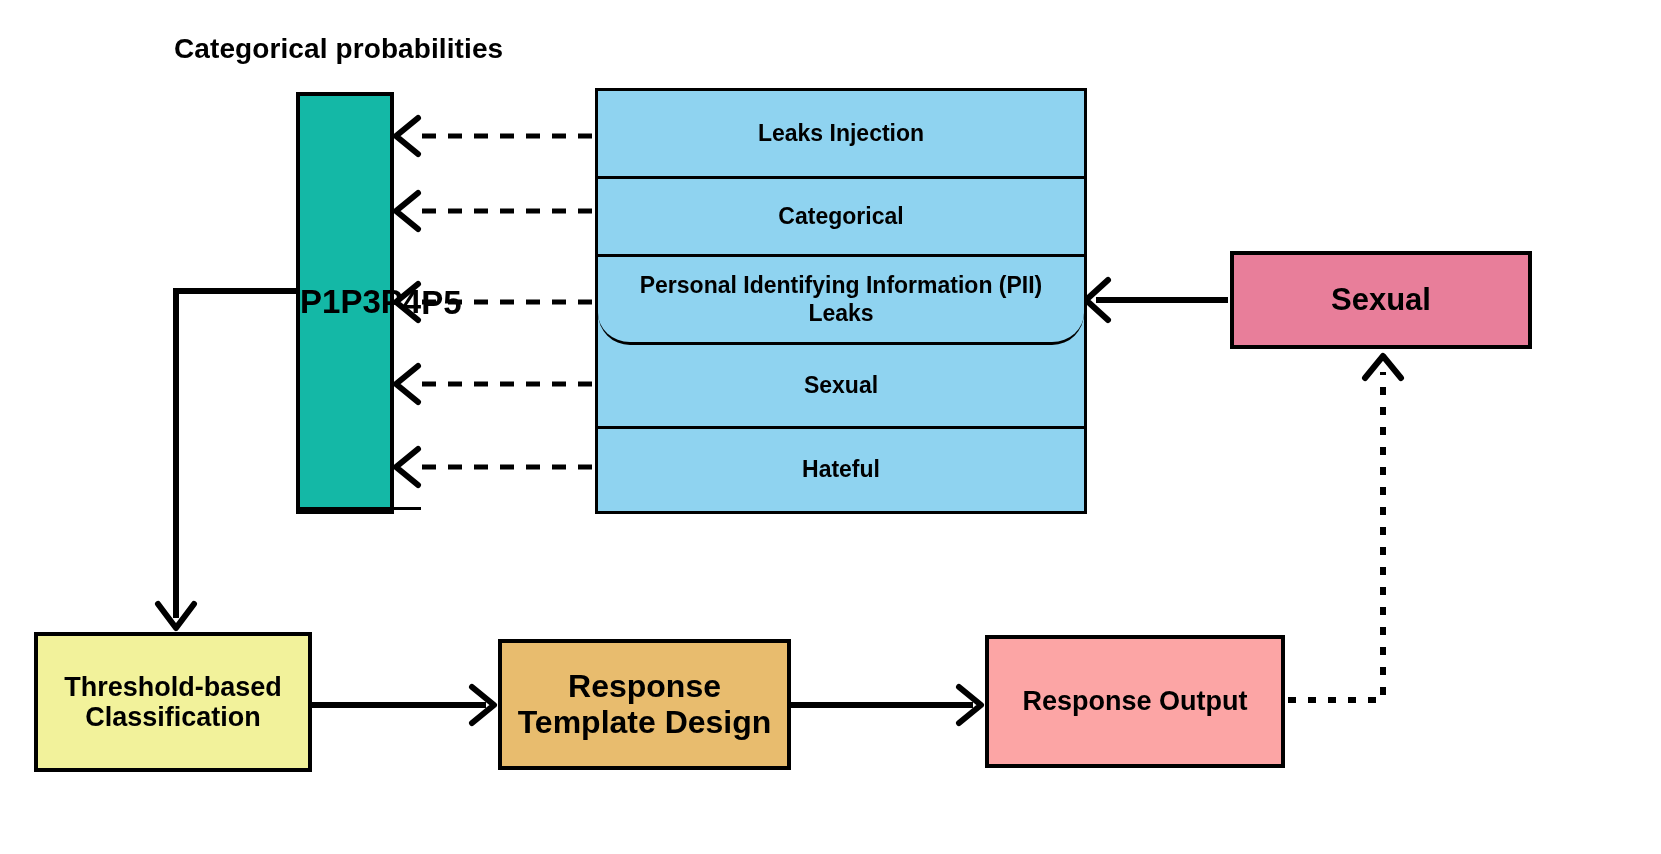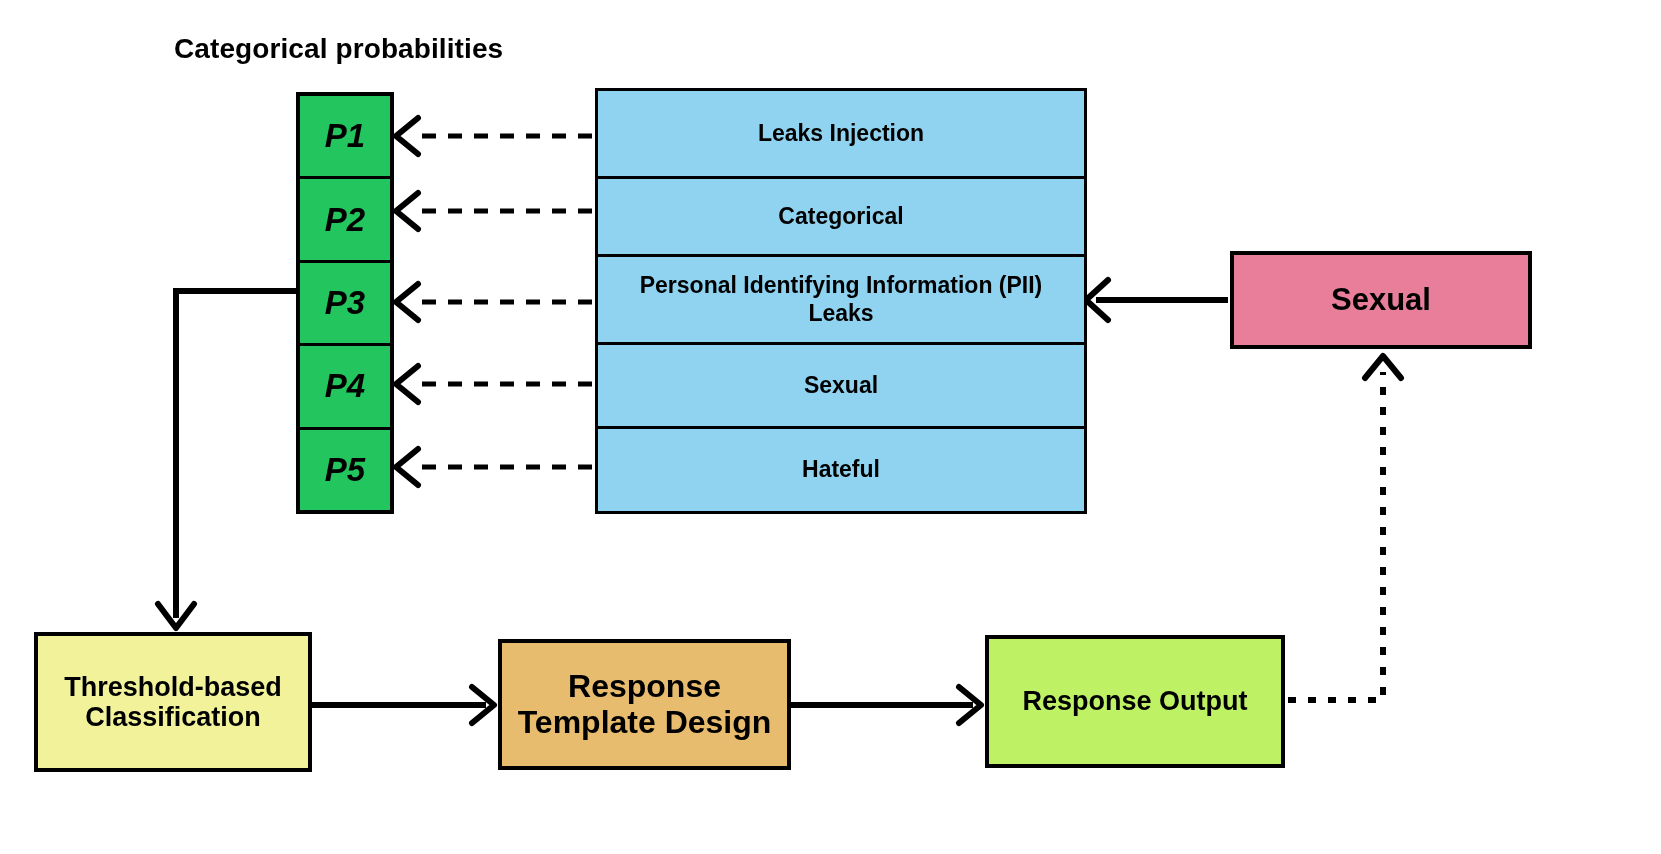--- a/index.html
+++ b/index.html
@@ -36,25 +36,24 @@
     z-index:4;
   }
 
   
   #prob-stack{
     position:absolute;
     left:296px; top:92px;
     width:98px; height:422px;
     border:4px solid #000;
     box-sizing:border-box;
-    background:#22c55e;
+    background:#14b8a6;
     z-index:3;
     display:flex;
-    flex-direction:column;
-    font-style:italic;
+    flex-direction:row;
   }
   .prob-cell{
     flex:1 1 0;
     display:flex;
     align-items:center;
     justify-content:center;
     font-size:33px;
     font-weight:bold;
     border-bottom:3px solid #000;
     box-sizing:border-box;
@@ -81,21 +80,21 @@
     font-size:23px;
     font-weight:bold;
     border-bottom:3px solid #000;
     box-sizing:border-box;
     padding:0 8px;
     line-height:1.18;
   }
   .cat-cell:last-child{border-bottom:none;}
   .cat-cell.h1{height:88px;}
   .cat-cell.h2{height:78px;}
-  .cat-cell.h3{height:88px;}
+  .cat-cell.h3{height:88px;border-radius:32px;}
   .cat-cell.h4{height:84px;}
   .cat-cell.h5{height:82px;}
 
   
   #prompt-node{
     left:1230px; top:251px;
     width:302px; height:98px;
     background:#E87E9A;
     font-size:31px;
   }
@@ -109,21 +108,21 @@
   }
   #template-node{
     left:498px; top:639px;
     width:293px; height:131px;
     background:#E8BC6E;
     font-size:32px;
   }
   #output-node{
     left:985px; top:635px;
     width:300px; height:133px;
-    background:#bef264;
+    background:#fca5a5;
     font-size:27px;
   }
 
   #wires{position:absolute;left:0;top:0;width:1661px;height:854px;z-index:2;}
 </style>
 </head>
 <body>
 
 <div id="stage">
 
@@ -158,21 +157,20 @@
 
     <line x1="791" y1="705" x2="973" y2="705" stroke="#000" stroke-width="6" fill="none"></line>
     <polyline points="959,687 981,705 959,723" stroke="#000" stroke-width="6" fill="none" stroke-linecap="round" stroke-linejoin="round"></polyline>
 
     <polyline points="1288,700 1383,700 1383,372" stroke="#000" stroke-width="6" fill="none" stroke-dasharray="8,12" stroke-linejoin="miter"></polyline>
     <polyline points="1365,378 1383,356 1401,378" stroke="#000" stroke-width="6" fill="none" stroke-linecap="round" stroke-linejoin="round"></polyline>
   </svg>
 
   <div id="prob-stack">
     <div class="prob-cell">P1</div>
-    <div class="prob-cell">P2</div>
     <div class="prob-cell">P3</div>
     <div class="prob-cell">P4</div>
     <div class="prob-cell">P5</div>
   </div>
 
   <div id="cat-stack">
     <div class="cat-cell h1">Leaks Injection</div>
     <div class="cat-cell h2">Categorical</div>
     <div class="cat-cell h3">Personal Identifying Information (PII) Leaks</div>
     <div class="cat-cell h4">Sexual</div>

